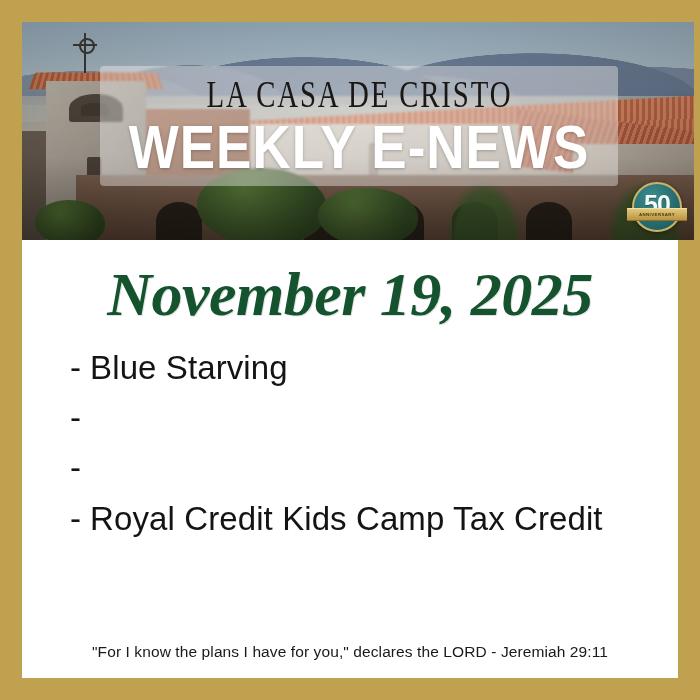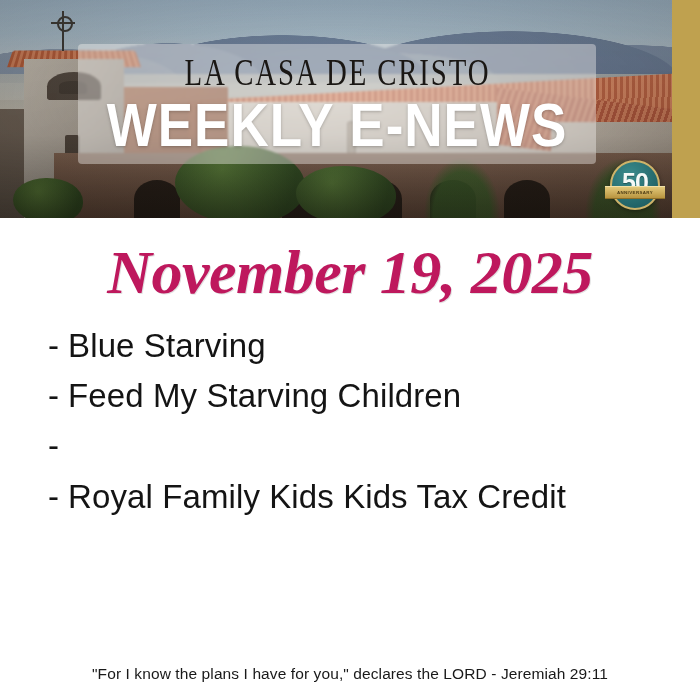--- a/index.html
+++ b/index.html
@@ -10,21 +10,21 @@
     overflow: hidden;
     background: #BFA14F;
     font-family: "Liberation Sans", sans-serif;
   }
 
   #newsletter-card {
     position: relative;
     width: 700px;
     height: 700px;
     background: #BFA14F;
-    padding: 0;
+    padding: 22px;
     display: flex;
     flex-direction: column;
   }
 
   
   #hero {
     position: relative;
     width: 672px;
     height: 218px;
     overflow: hidden;
@@ -250,21 +250,21 @@
     display: flex;
     flex-direction: column;
     padding: 18px 0 0 0;
   }
 
   #issue-date {
     font-family: "Liberation Serif", serif;
     font-style: italic;
     font-weight: 700;
     font-size: 62px;
-    color: #be185d;
+    color: #14532d;
     text-align: center;
     line-height: 1.05;
     letter-spacing: -.5px;
     text-shadow: 1px 1px 0 rgba(0,0,0,.12);
     margin: 4px 0 16px 0;
   }
 
   #headline-list {
     list-style: none;
     padding: 0 0 0 48px;
@@ -357,27 +357,26 @@
 
     <div id="issue-date">November 19, 2025</div>
 
     <ul id="headline-list">
       <li>
         <span class="dash">-</span>
         <span>Blue Starving</span>
       </li>
       <li>
         <span class="dash">-</span>
-        <span>Feed My Starving Children</span>
       </li>
       <li>
         <span class="dash">-</span>
       </li>
       <li>
         <span class="dash">-</span>
-        <span>Royal Family Kids Kids Tax Credit</span>
+        <span>Royal Credit Kids Camp Tax Credit</span>
       </li>
     </ul>
 
     <div id="verse">"For I know the plans I have for you," declares the LORD - Jeremiah 29:11</div>
   </div>
 
 </div>
 
 </body></html>

